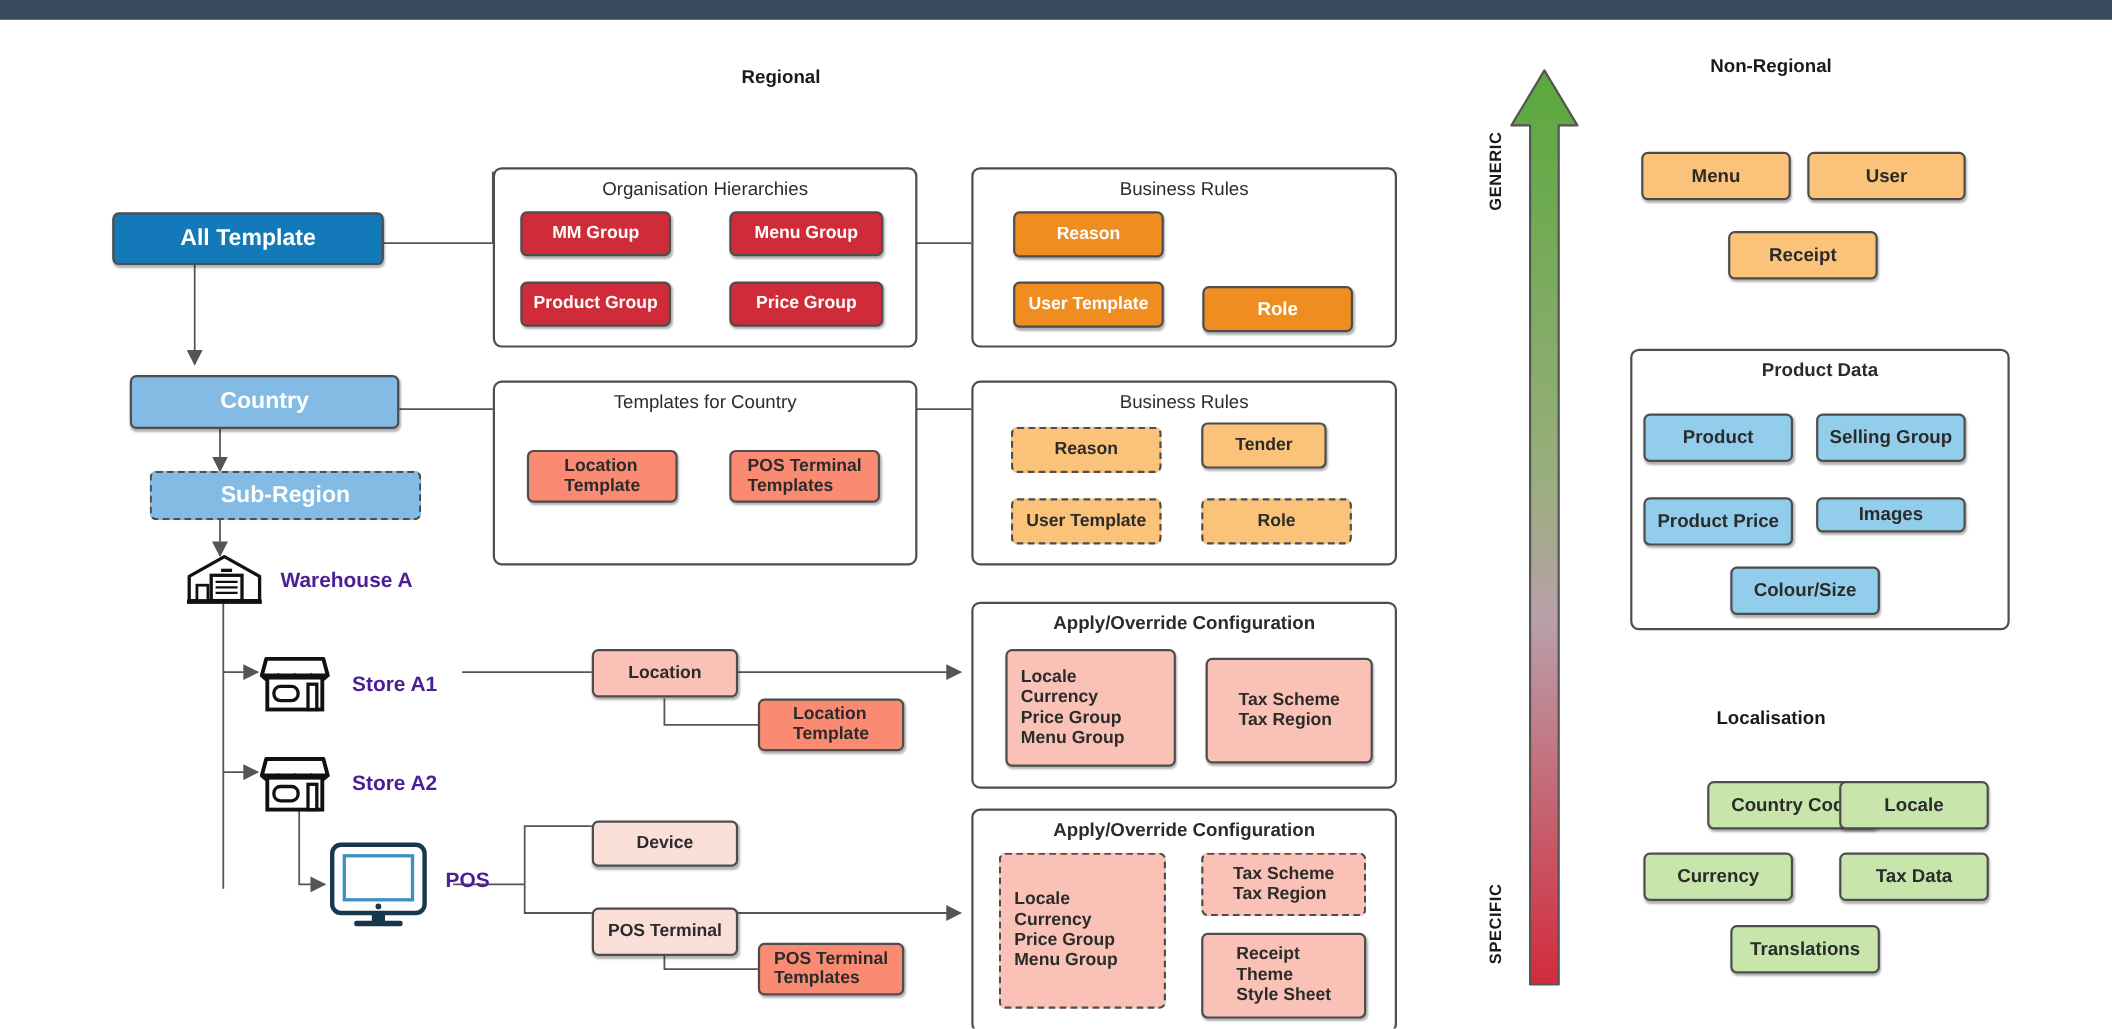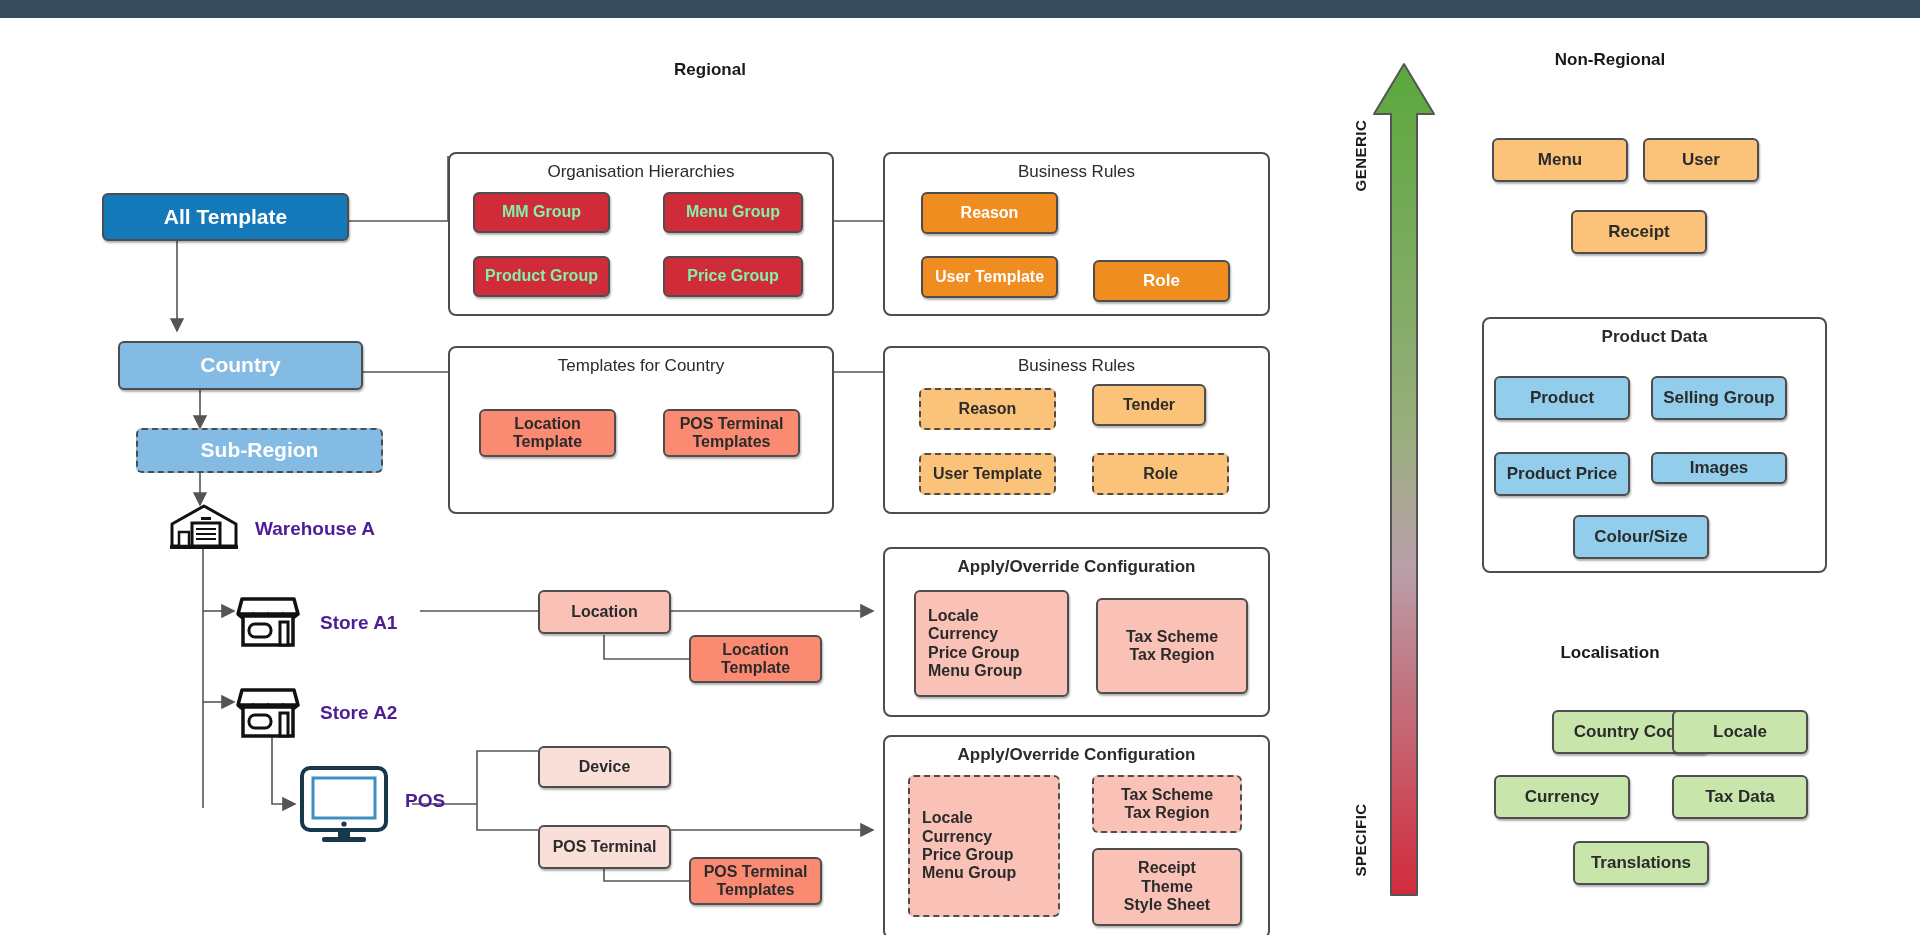--- a/index.html
+++ b/index.html
@@ -14,35 +14,34 @@
   #topbar {
     position:absolute; left:0; top:0; width:1920px; height:18px;
     background:#384c5e;
   }
   #canvas { position:absolute; left:0; top:18px; width:1920px; height:917px; }
   svg#wires { position:absolute; left:0; top:0; width:1920px; height:917px; pointer-events:none; }
 
   .node {
     position:absolute;
     display:flex; align-items:center; justify-content:center;
-    text-align:center;
     border:2px solid #4d4d4d;
     border-radius:6px;
     box-shadow:1px 2px 2px rgba(0,0,0,0.30);
     font-weight:bold;
     line-height:1.15;
     white-space:pre-line;
     z-index:3;
   }
   .dashed { border-style:dashed; box-shadow:none; }
 
   
   .c-blue-dark { background:#1379b8; color:#ffffff; }
   .c-blue-mid  { background:#84bbe4; color:#ffffff; }
-  .c-red       { background:#cf2b38; color:#86efac; }
+  .c-red       { background:#cf2b38; color:#ffffff; }
   .c-orange    { background:#ef8d21; color:#ffffff; }
   .c-orange-lt { background:#fbc37a; color:#2b2b2b; }
   .c-salmon    { background:#fa8a72; color:#2b2b2b; }
   .c-pink      { background:#fac2b7; color:#2b2b2b; }
   .c-pink-lt   { background:#fadfd8; color:#2b2b2b;margin-top:16px; }
   .c-lblue     { background:#92cdeb; color:#2b2b2b; }
   .c-green-lt  { background:#c8e6ac; color:#2b2b2b; }
 
   .group-box {
     position:absolute;
@@ -264,21 +263,21 @@
 Currency
 Price Group
 Menu Group</div>
   <div class="node c-pink dashed" style="left:1092px; top:757px; width:150px; height:58px; font-size:16px;">Tax Scheme
 Tax Region</div>
   <div class="node c-pink" style="left:1092px; top:830px; width:150px; height:78px; font-size:16px;">Receipt
 Theme
 Style Sheet</div>
 
   <div class="node c-orange-lt" style="left:1492px; top:120px; width:136px; height:44px; font-size:17px;">Menu</div>
-  <div class="node c-orange-lt" style="left:1643px; top:120px; width:116px; height:44px; font-size:17px;">User</div>
+  <div class="node c-orange-lt" style="left:1643px; top:120px; width:144px; height:44px; font-size:17px;">User</div>
   <div class="node c-orange-lt" style="left:1571px; top:192px; width:136px; height:44px; font-size:17px;">Receipt</div>
 
   <div class="group-box" style="left:1472px; top:299px; width:345px; height:256px;margin-left:10px;">
     <div class="group-title bold">Product Data</div>
   </div>
   <div class="node c-lblue" style="left:1494px; top:358px; width:136px; height:44px; font-size:17px;">Product</div>
   <div class="node c-lblue" style="left:1651px; top:358px; width:136px; height:44px; font-size:17px;">Selling Group</div>
   <div class="node c-lblue" style="left:1494px; top:434px; width:136px; height:44px; font-size:17px;">Product Price</div>
   <div class="node c-lblue" style="left:1651px; top:434px; width:136px; height:32px; font-size:17px;">Images</div>
   <div class="node c-lblue" style="left:1573px; top:497px; width:136px; height:44px; font-size:17px;">Colour/Size</div>

